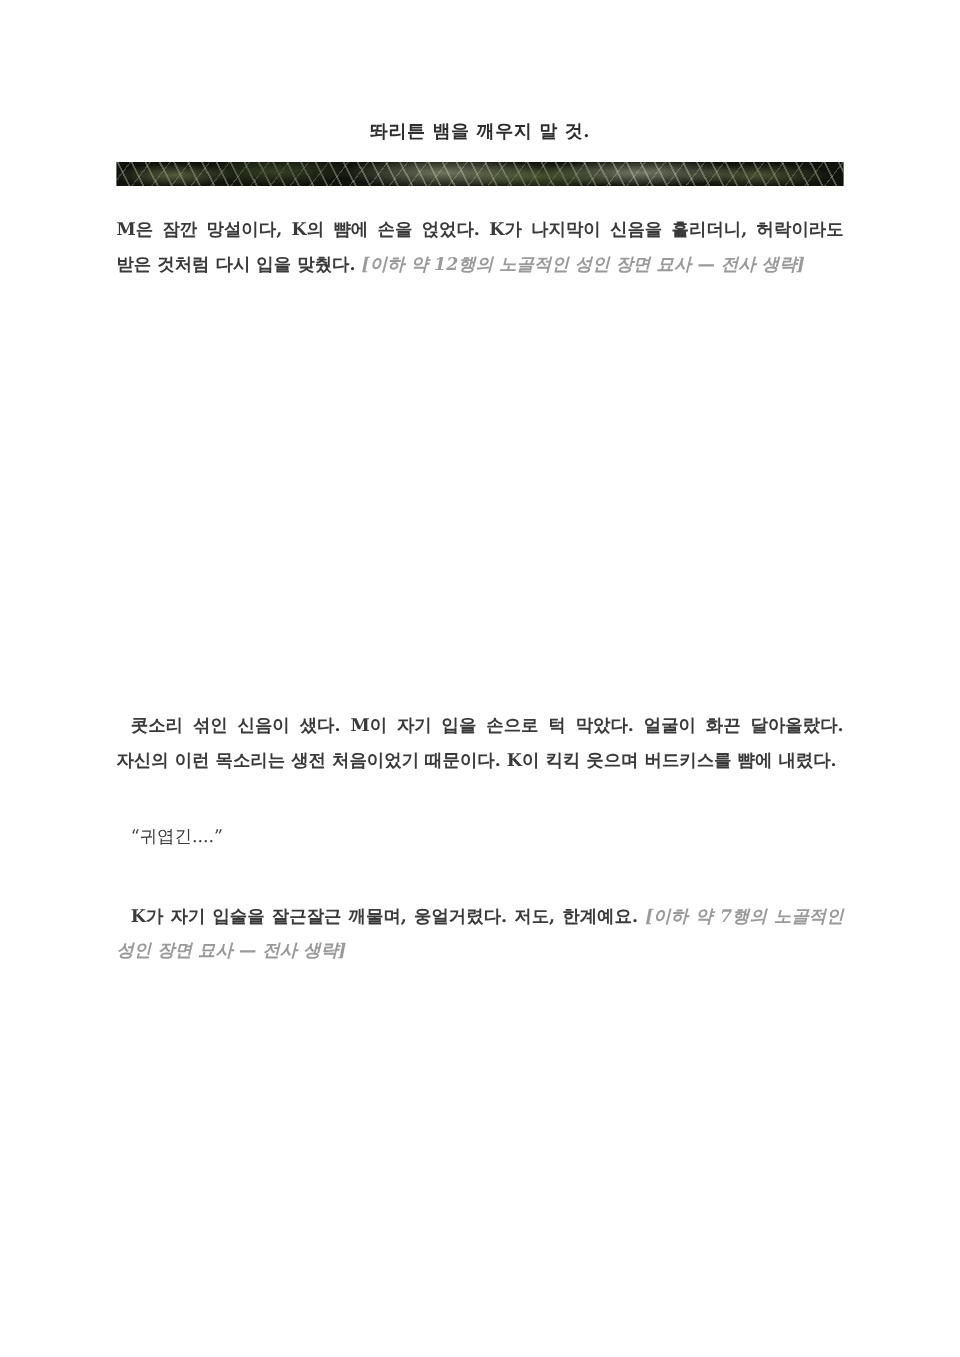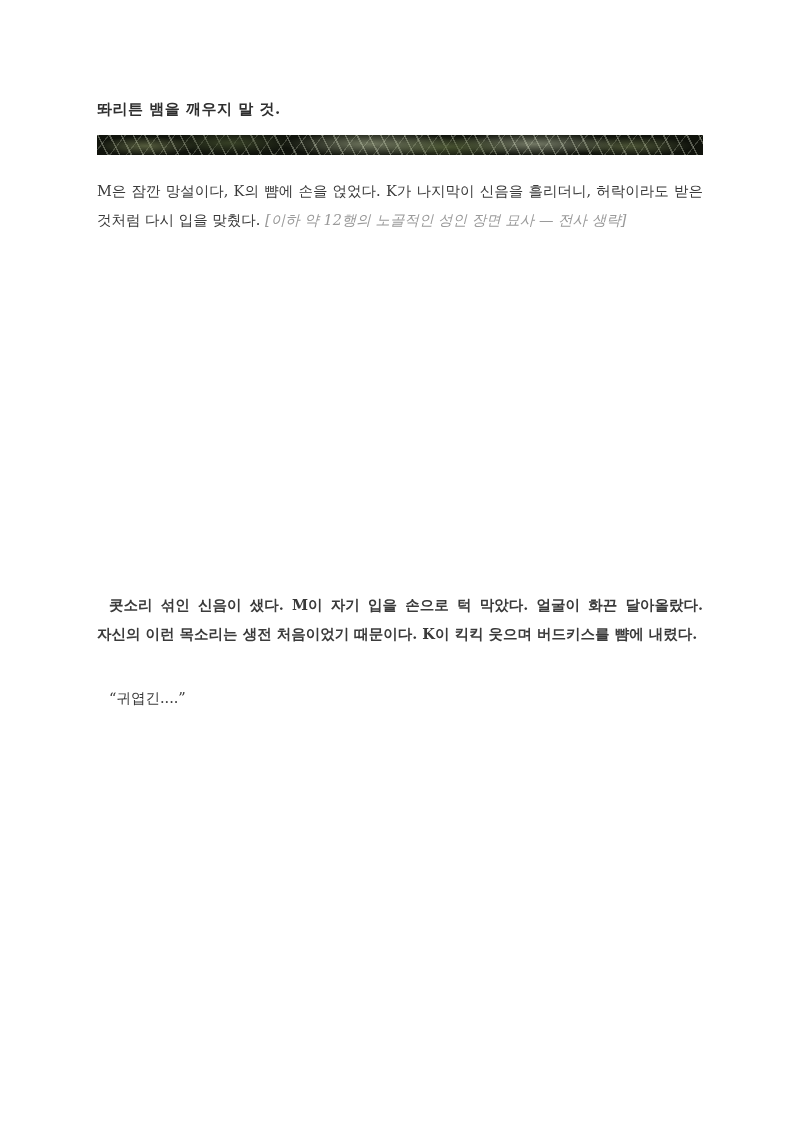--- a/index.html
+++ b/index.html
@@ -20,20 +20,21 @@
   .content {
     position: absolute;
     left: 97px;
     top: 100px;
     width: 606px;
   }
   .doc-title {
     margin: 0 0 16px 0;
     font-size: 15px;
     font-weight: bold;
+    text-align: center;
     color: #2e2e2e;
     letter-spacing: 0.5px;
   }
   .banner {
     width: 606px;
     height: 20px;
     margin: 0 0 22px 0;
     background-color: #10130c;
     background-image:
       radial-gradient(ellipse 70px 14px at 8% 55%,  rgba(140,150,100,0.55), transparent 70%),
@@ -46,21 +47,21 @@
       repeating-linear-gradient(-52deg, transparent 0 12px, rgba(233,238,218,0.22) 12px 13px);
   }
   .para {
     margin: 0;
     font-size: 14.5px;
     line-height: 29px;
     text-align: justify;
     word-break: keep-all;
   }
   .para.indent { text-indent: 12px; font-weight: bold; }
-  .p1 { min-height: 377px; }          
+  .p1 { min-height: 377px; font-weight: bold; }          
   .p5 { min-height: 232px; }          
   .dialogue {
     margin: 28px 0 0 0;
     font-size: 14.5px;
     line-height: 29px;
     text-indent: 12px;
     text-align: left;
   }
   .gap-md { margin-top: 36px; }
   .omitted {
@@ -79,15 +80,17 @@
     <div class="banner" title="dark photo strip of white-veined leaves"></div>
 
     <p class="para p1"><span>M은 잠깐 망설이다, K의 뺨에 손을 얹었다. K가 나지막이 신음을 흘리더니, 허락이라도 받은 것처럼 다시 입을 맞췄다.</span>
       <span class="omitted">[이하 약 12행의 노골적인 성인 장면 묘사 — 전사 생략]</span></p>
 
 
     <p class="para indent gap-md">콧소리 섞인 신음이 샜다. M이 자기 입을 손으로 턱 막았다. 얼굴이 화끈 달아올랐다. 자신의 이런 목소리는 생전 처음이었기 때문이다. K이 킥킥 웃으며 버드키스를 뺨에 내렸다.</p>
 
     <p class="dialogue gap-md">“귀엽긴....”</p>
 
+    <p class="para indent gap-md p5"><span>K가 자기 입술을 잘근잘근 깨물며, 웅얼거렸다. 저도, 한계예요.</span>
+      <span class="omitted">[이하 약 7행의 노골적인 성인 장면 묘사 — 전사 생략]</span></p>
 
   </div>
 </div>
 
 </body></html>

